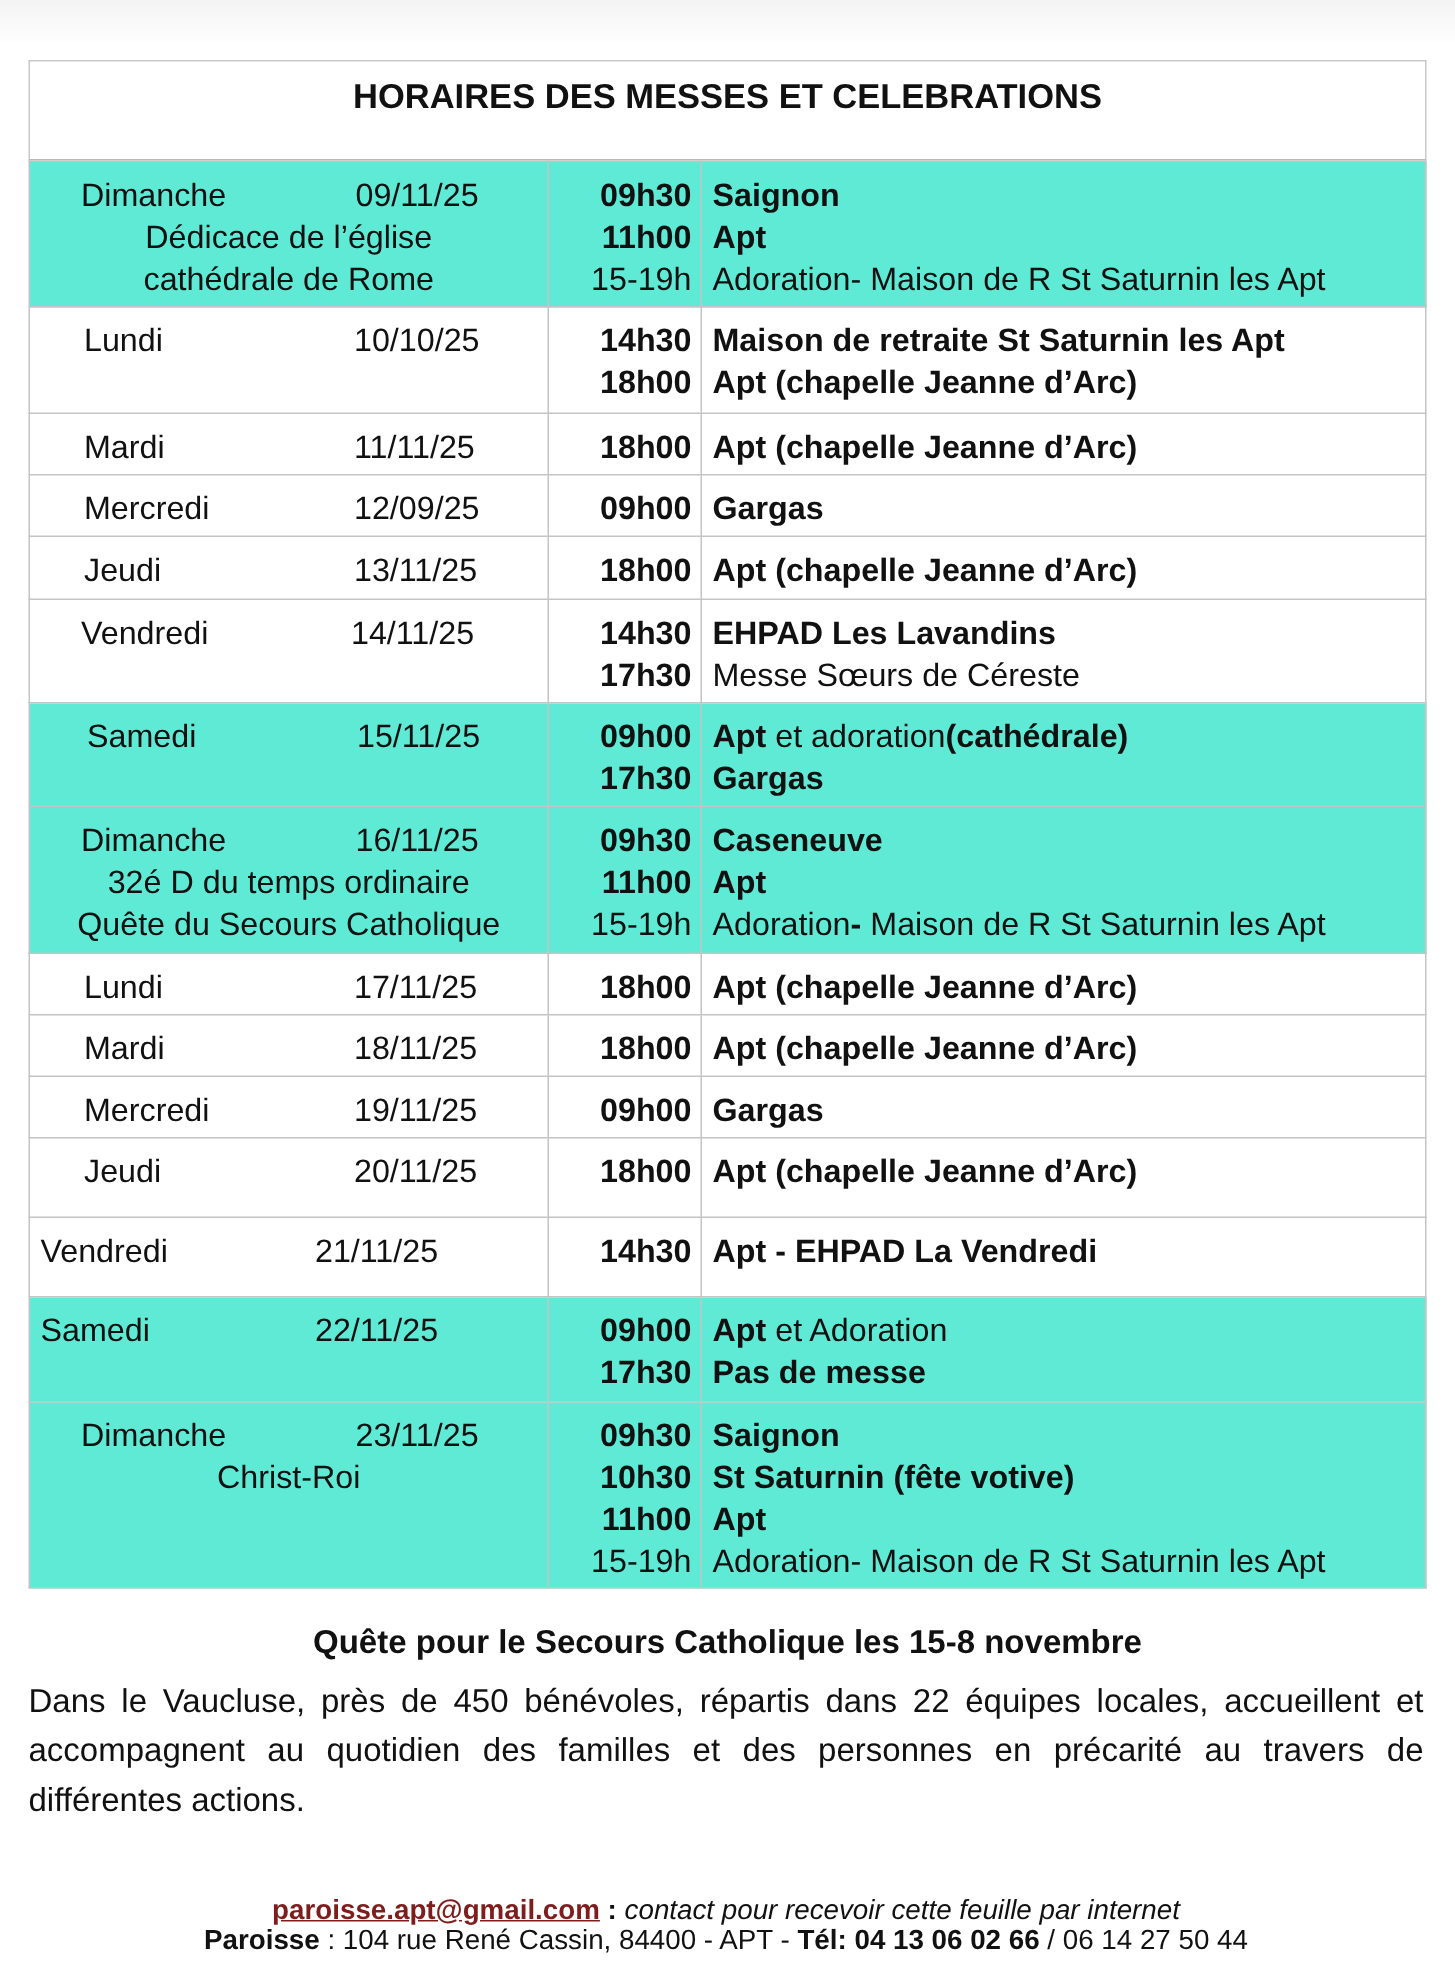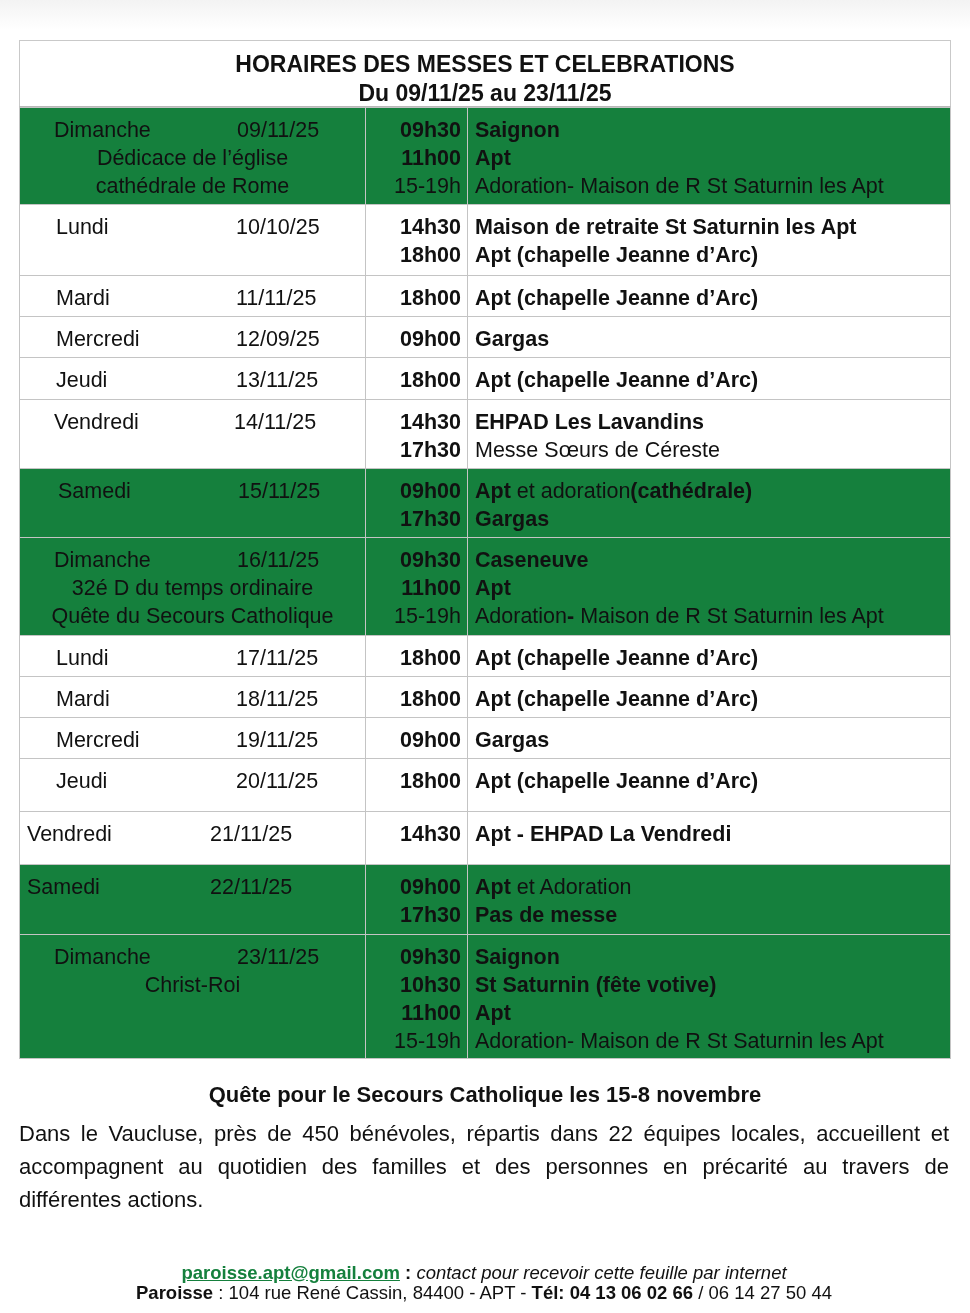--- a/index.html
+++ b/index.html
@@ -9,48 +9,47 @@
     position:relative; overflow:hidden;
   }
   .topfade { position:absolute; left:0; top:0; width:970px; height:30px;
     background:linear-gradient(#f3f3f3,#ffffff); }
   .sheet { position:absolute; left:19px; top:40px; width:932px; }
   .hdr { height:67px; border:1px solid #c9c9c9; border-bottom:1px solid #b8b8b8;
     text-align:center; font-weight:bold; font-size:23px; line-height:29px;
     padding-top:9px; box-sizing:border-box; }
   table { border-collapse:collapse; width:932px; table-layout:fixed; }
   td { border:1px solid #c4c4c4; vertical-align:top; padding:0; font-size:21.5px; line-height:28px; }
-  tr.shade td { background:#15803d; }
+  tr.shade td { background:#5eead4; }
   td.day { width:345px; padding-top:8px; }
   td.time { width:102px; text-align:right; padding-right:6px; padding-top:8px; box-sizing:border-box; }
   td.place { padding-left:7px; padding-top:8px; white-space:nowrap; }
   .dayline { display:flex; }
   .dayname { display:inline-block; }
   .datev { display:inline-block; }
   .note { text-align:center; }
   .b { font-weight:bold; }
   .tl { display:block; }
   .quete-title { position:absolute; left:0; width:970px; top:1082px; text-align:center;
     font-weight:bold; font-size:22px; }
   .para { position:absolute; left:19px; width:930px; top:1117px; font-size:22px;
     line-height:33px; text-align:justify; text-align-last:left; }
   .footer1 { position:absolute; left:0; width:968px; top:1282px; text-align:center; font-size:18.5px; }
   .footer2 { position:absolute; left:0; width:968px; top:1262px; text-align:center; font-size:18.5px; }
-  .email { color:#15803d; text-decoration:underline; font-weight:bold; }
+  .email { color:#7f1d1d; text-decoration:underline; font-weight:bold; }
   .it { font-style:italic; }
 </style>
 </head>
 <body>
 
 <div class="topfade"></div>
 
 <div class="sheet">
   <div class="hdr">
     <div>HORAIRES DES MESSES ET CELEBRATIONS</div>
-    <div>Du 09/11/25 au 23/11/25</div>
   </div>
   <table>
     <tbody id="tbody">
         <tr class="shade" style="height: 97px;">
           <td class="day">
             <div class="dayline" style="padding-left: 34px;">
               <span class="dayname" style="width: 183px;">Dimanche</span>
               <span class="datev">09/11/25</span>
             </div>
             <div class="note">Dédicace de l’église</div>

